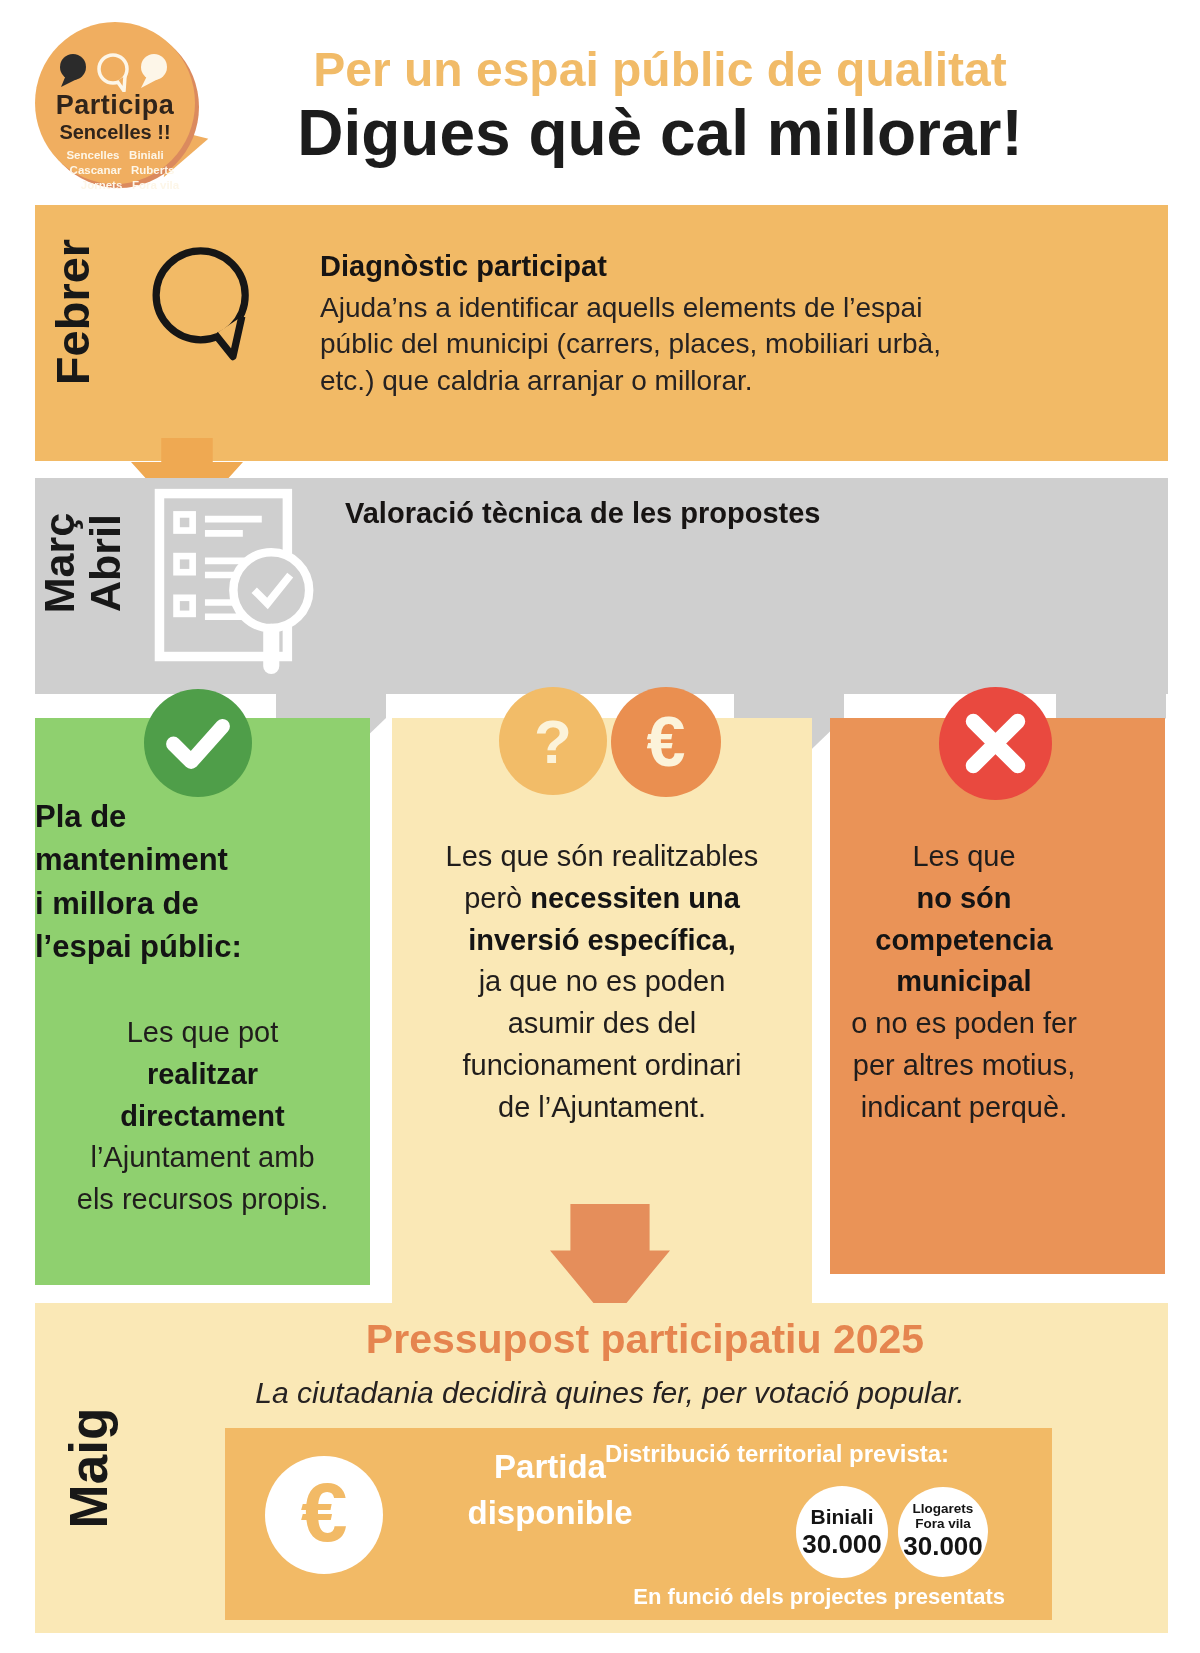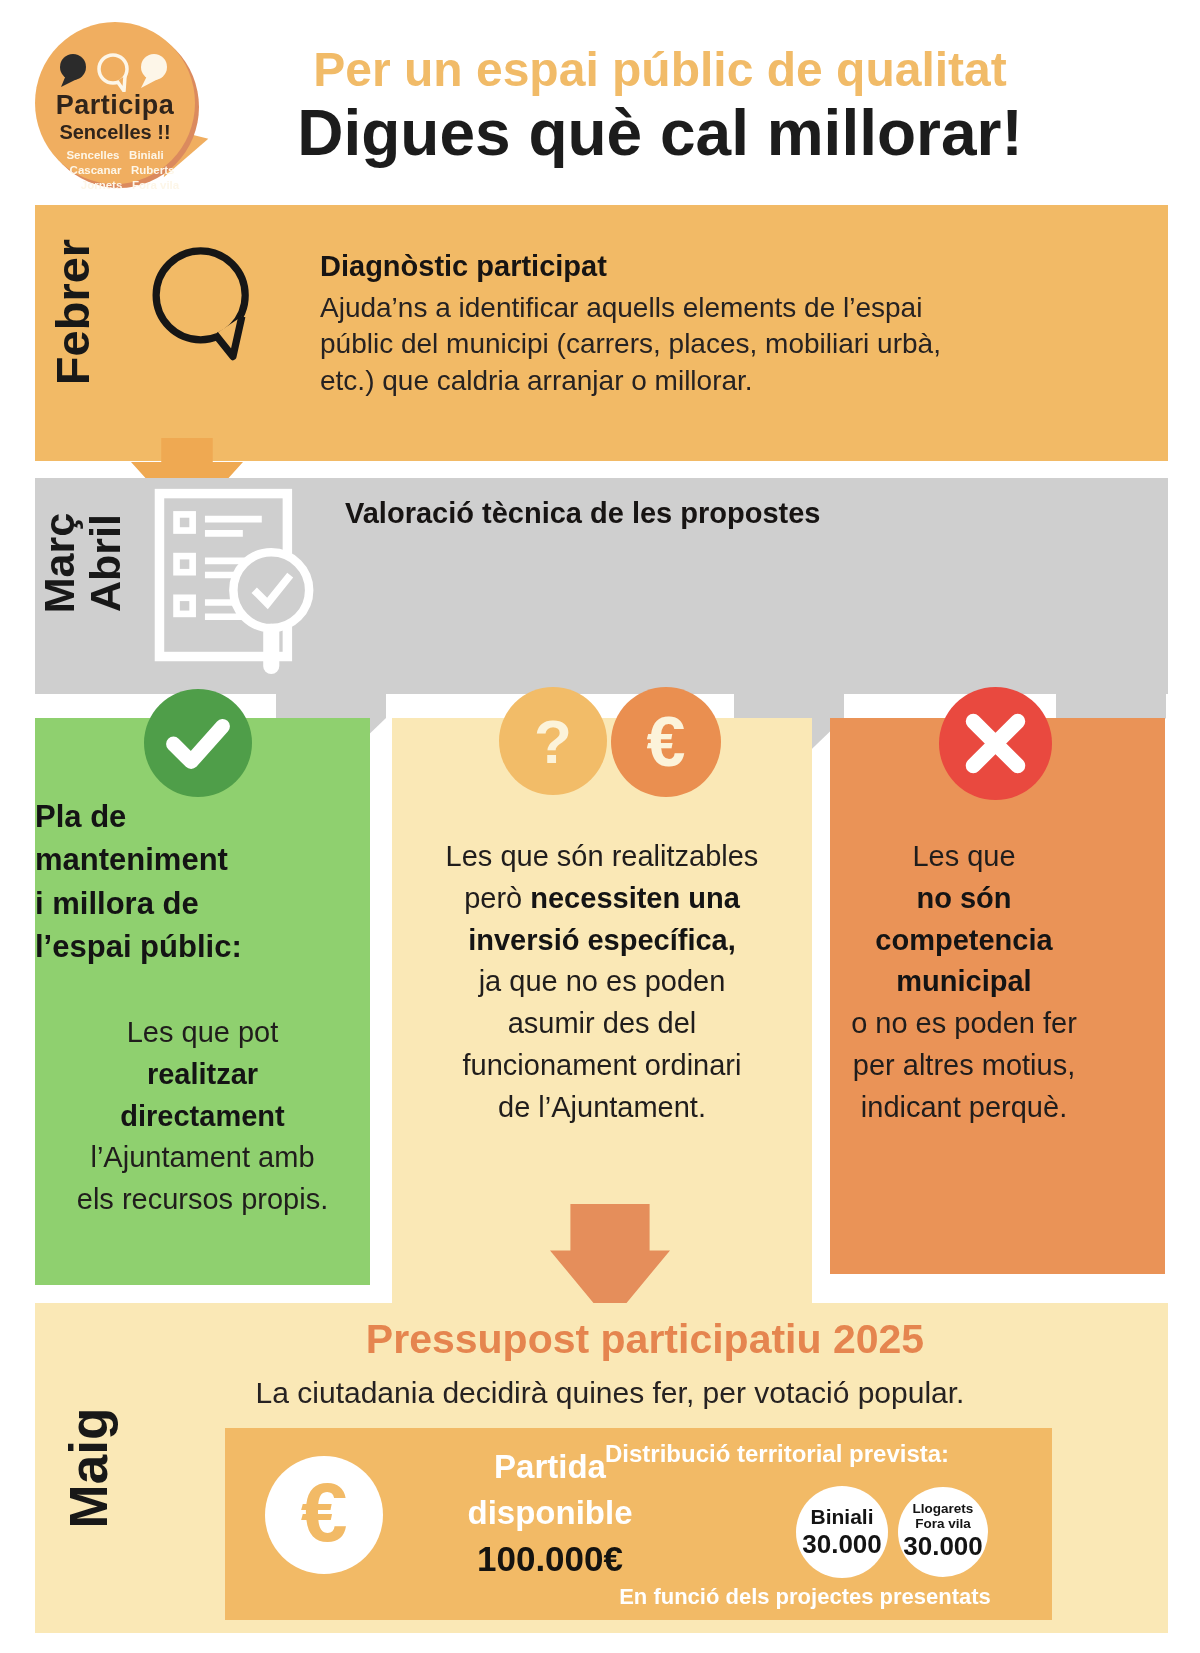--- a/index.html
+++ b/index.html
@@ -80,21 +80,21 @@
   .col-body { text-align:center; font-size:29px; line-height:1.44; color:#201d1c; white-space:pre-line; }
   .col-body b { color:#141414; }
   .body-green  { left:35px;  top:1012px; width:335px; }
   .body-cream  { left:392px; top:836px;  width:420px; }
   .body-orange { left:830px; top:836px;  width:268px; }
 
   
   .pressupost-title { left:235px; top:1316px; width:820px; text-align:center;
     font-size:41px; font-weight:800; color:#E5854F; }
   .pressupost-sub { left:150px; top:1376px; width:920px; text-align:center;
-    font-size:30px; color:#262222; }
+    font-size:30px; color:#262222;font-style:italic; }
   .budget-box { left:225px; top:1428px; width:827px; height:192px; background:#F2BA66; }
   .euro-badge { position:absolute; left:40px; top:28px; width:118px; height:118px;
     background:#ffffff; border-radius:50%; display:flex; align-items:center; justify-content:center; }
   .euro-badge span { font-size:84px; font-weight:800; color:#F2BA66; margin-top:-6px; }
   .partida { position:absolute; left:160px; top:16px; width:330px; text-align:center; }
   .partida-label { font-size:33px; font-weight:800; color:#ffffff; line-height:1.40; white-space:pre-line; }
   .partida-amount { font-size:35px; font-weight:800; color:#151310; margin-top:3px; }
   .dist-title { position:absolute; left:380px; top:12px; width:400px; text-align:left;
     font-size:24px; font-weight:800; color:#ffffff; }
   .area-circle { position:absolute; background:#ffffff; border-radius:50%;
@@ -102,21 +102,21 @@
     text-align:center; color:#141414; }
   .area-1 { left:430px; top:37px; width:114px; height:114px; }
   .area-2 { left:571px; top:58px; width:92px;  height:92px; }
   .area-3 { left:673px; top:59px; width:90px;  height:90px; }
   .area-1 .area-name { font-size:23px; font-weight:800; }
   .area-1 .area-amount { font-size:34px; font-weight:800; }
   .area-2 .area-name { font-size:21px; font-weight:800; }
   .area-2 .area-amount { font-size:26px; font-weight:800; }
   .area-3 .area-name { font-size:13.5px; font-weight:800; line-height:1.1; white-space:pre-line; }
   .area-3 .area-amount { font-size:26px; font-weight:800; }
-  .dist-foot { position:absolute; left:380px; top:156px; width:400px; text-align:center;
+  .dist-foot { position:absolute; left:380px; top:156px; width:400px; text-align:right;
     font-size:22px; font-weight:800; color:#ffffff; }
 </style>
 </head>
 <body>
 
 <div class="page">
 
   <div class="abs tagline">Per un espai públic de qualitat</div>
 
   <div class="abs logo">
@@ -241,21 +241,20 @@
   <div class="abs pressupost-title">Pressupost participatiu 2025</div>
   <div class="abs pressupost-sub">La ciutadania decidirà quines fer, per votació popular.</div>
 
   <div class="abs budget-box">
     <div class="euro-badge">
       <span>€</span>
     </div>
     <div class="partida">
       <div class="partida-label">Partida
 disponible</div>
-      <div class="partida-amount">100.000€</div>
     </div>
     <div class="dist-title">Distribució territorial prevista:</div>
     <div class="area-circle area-2">
       <div class="area-name">Biniali</div>
       <div class="area-amount">30.000</div>
     </div>
     <div class="area-circle area-3">
       <div class="area-name">Llogarets
 Fora vila</div>
       <div class="area-amount">30.000</div>

